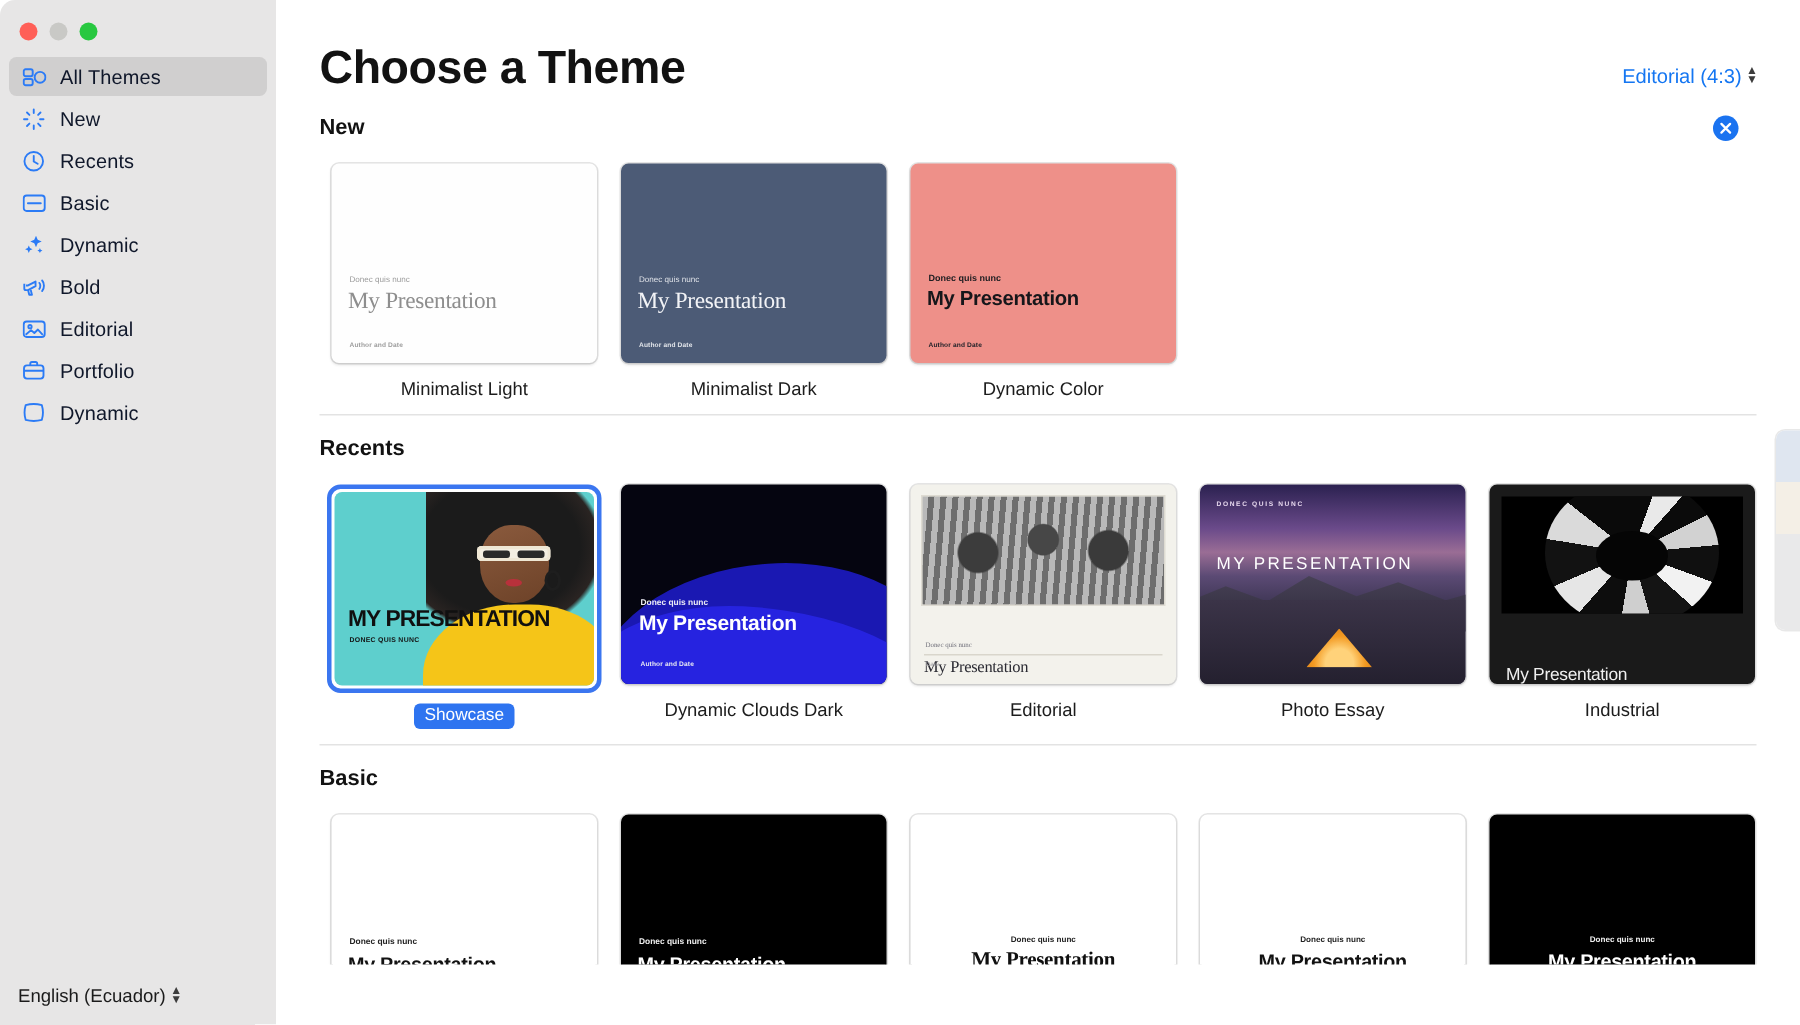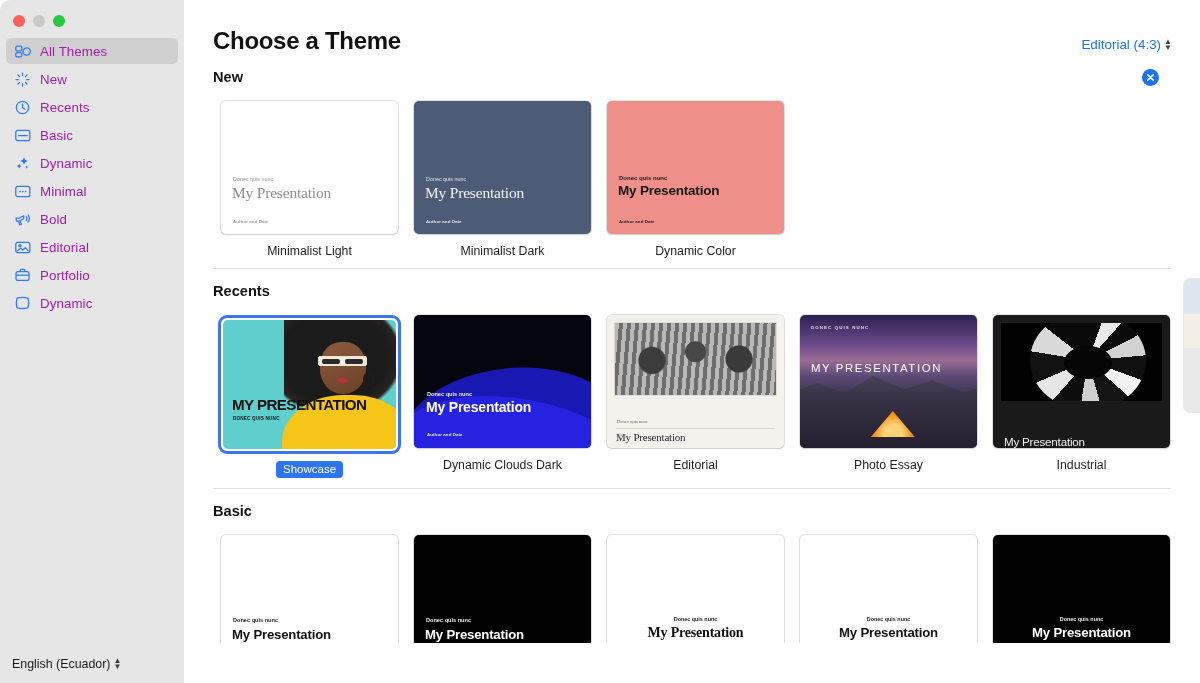--- a/index.html
+++ b/index.html
@@ -42,21 +42,21 @@
   .nav-list { margin-top: 5px; }
   .nav-item {
     display: flex;
     align-items: center;
     gap: 9px;
     height: 26px;
     margin: 2px 6px;
     padding: 0 8px;
     border-radius: 5px;
     font-size: 13.3px;
-    color: #a21caf;
+    color: #0f172a;
     letter-spacing: 0.1px;
   }
   .nav-item.selected { background: #d0cfcf; }
   .nav-ico {
     width: 17px; height: 17px;
     display: inline-flex;
     align-items: center; justify-content: center;
     color: #2b7bf6;
     flex: 0 0 17px;
   }
@@ -96,21 +96,21 @@
     bottom: 40px;
     overflow: hidden;
   }
   .header {
     display: flex;
     align-items: baseline;
     justify-content: space-between;
     padding: 27px 28px 0 29px;
   }
   .page-title {
-    font-size: 24px;
+    font-size: 31px;
     font-weight: bold;
     color: #121212;
     letter-spacing: -0.3px;
   }
   .aspect-select {
     font-size: 13.4px;
     color: #1476f2;
     display: inline-flex;
     align-items: center;
     gap: 3px;
@@ -467,31 +467,20 @@
         <span class="nav-ico">
           <svg width="15" height="15" viewBox="0 0 15 15" fill="#2b7bf6">
             <path d="M9 1.2l1.15 2.6L12.8 5l-2.65 1.2L9 8.8 7.85 6.2 5.2 5l2.65-1.2z"></path>
             <path d="M4.2 7.6l.75 1.7 1.75.8-1.75.8-.75 1.7-.75-1.7L1.7 10.1l1.75-.8z"></path>
             <path d="M11.6 9.4l.5 1.1 1.2.55-1.2.55-.5 1.1-.5-1.1-1.2-.55 1.2-.55z"></path>
           </svg>
         </span>
         <span class="nav-label">Dynamic</span>
       </div>
 
-      <div class="nav-item">
-        <span class="nav-ico">
-          <svg width="16" height="13" viewBox="0 0 16 13" fill="none" stroke="#2b7bf6" stroke-width="1.25">
-            <rect x="0.8" y="1.3" width="14" height="10.4" rx="2"></rect>
-            <circle cx="5" cy="6.5" r=".85" fill="#2b7bf6" stroke="none"></circle>
-            <circle cx="7.8" cy="6.5" r=".85" fill="#2b7bf6" stroke="none"></circle>
-            <circle cx="10.6" cy="6.5" r=".85" fill="#2b7bf6" stroke="none"></circle>
-          </svg>
-        </span>
-        <span class="nav-label">Minimal</span>
-      </div>
 
       <div class="nav-item">
         <span class="nav-ico">
           <svg width="16" height="14" viewBox="0 0 16 14" fill="none" stroke="#2b7bf6" stroke-width="1.25" stroke-linejoin="round">
             <path d="M1.2 5.2v3.1c0 .6.5 1.1 1.1 1.1h1.4l5-2.6V3.7l-5 2.6H2.3"></path>
             <path d="M3.7 9.4l.8 3.1h1.8l-.8-3.1"></path>
             <path d="M11.2 4.6c.9.8.9 3 0 4M13.1 3c1.6 1.6 1.6 5.4 0 7" stroke-linecap="round"></path>
           </svg>
         </span>
         <span class="nav-label">Bold</span>

